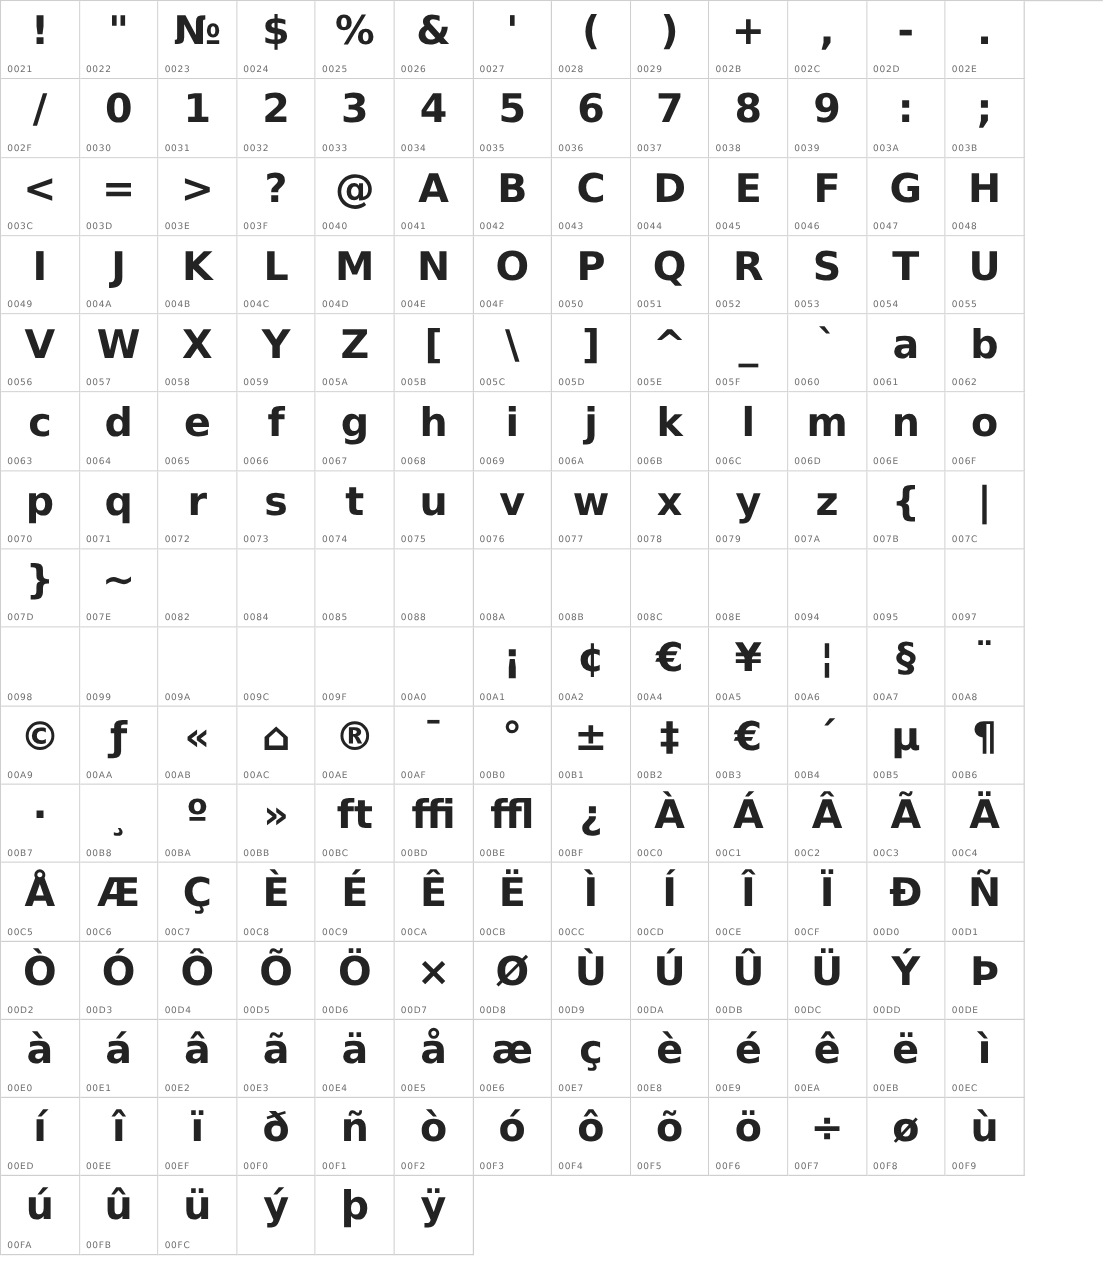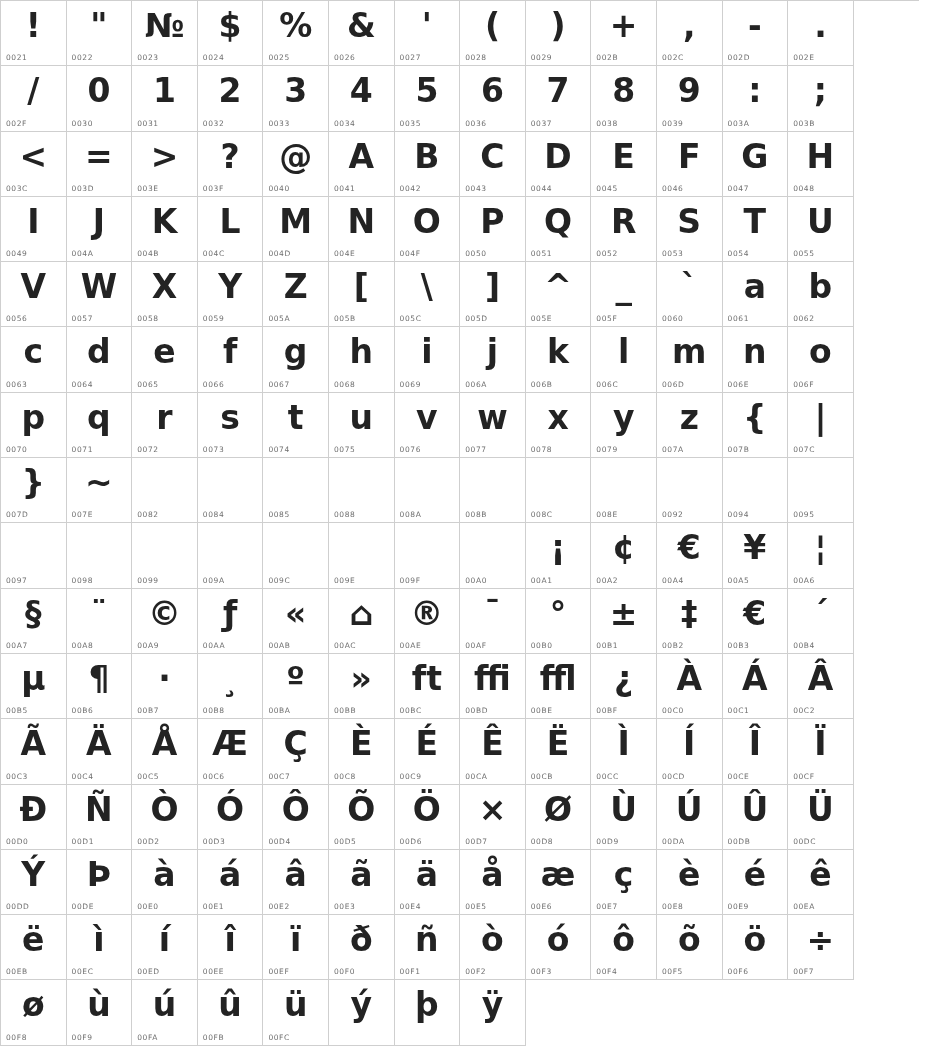--- a/index.html
+++ b/index.html
@@ -461,24 +461,20 @@
     <div class="glyph-cell empty">
       <div class="glyph-char"></div>
       <div class="glyph-code">008C</div>
     </div>
     <div class="glyph-cell empty">
       <div class="glyph-char"></div>
       <div class="glyph-code">008E</div>
     </div>
     <div class="glyph-cell empty">
       <div class="glyph-char"></div>
-      <div class="glyph-code">0092</div>
-    </div>
-    <div class="glyph-cell empty">
-      <div class="glyph-char"></div>
       <div class="glyph-code">0094</div>
     </div>
     <div class="glyph-cell empty">
       <div class="glyph-char"></div>
       <div class="glyph-code">0095</div>
     </div>
     <div class="glyph-cell empty">
       <div class="glyph-char"></div>
       <div class="glyph-code">0097</div>
     </div>
@@ -490,24 +486,20 @@
       <div class="glyph-char"></div>
       <div class="glyph-code">0099</div>
     </div>
     <div class="glyph-cell empty">
       <div class="glyph-char"></div>
       <div class="glyph-code">009A</div>
     </div>
     <div class="glyph-cell empty">
       <div class="glyph-char"></div>
       <div class="glyph-code">009C</div>
-    </div>
-    <div class="glyph-cell empty">
-      <div class="glyph-char"></div>
-      <div class="glyph-code">009E</div>
     </div>
     <div class="glyph-cell empty">
       <div class="glyph-char"></div>
       <div class="glyph-code">009F</div>
     </div>
     <div class="glyph-cell empty">
       <div class="glyph-char"></div>
       <div class="glyph-code">00A0</div>
     </div>
     <div class="glyph-cell">

